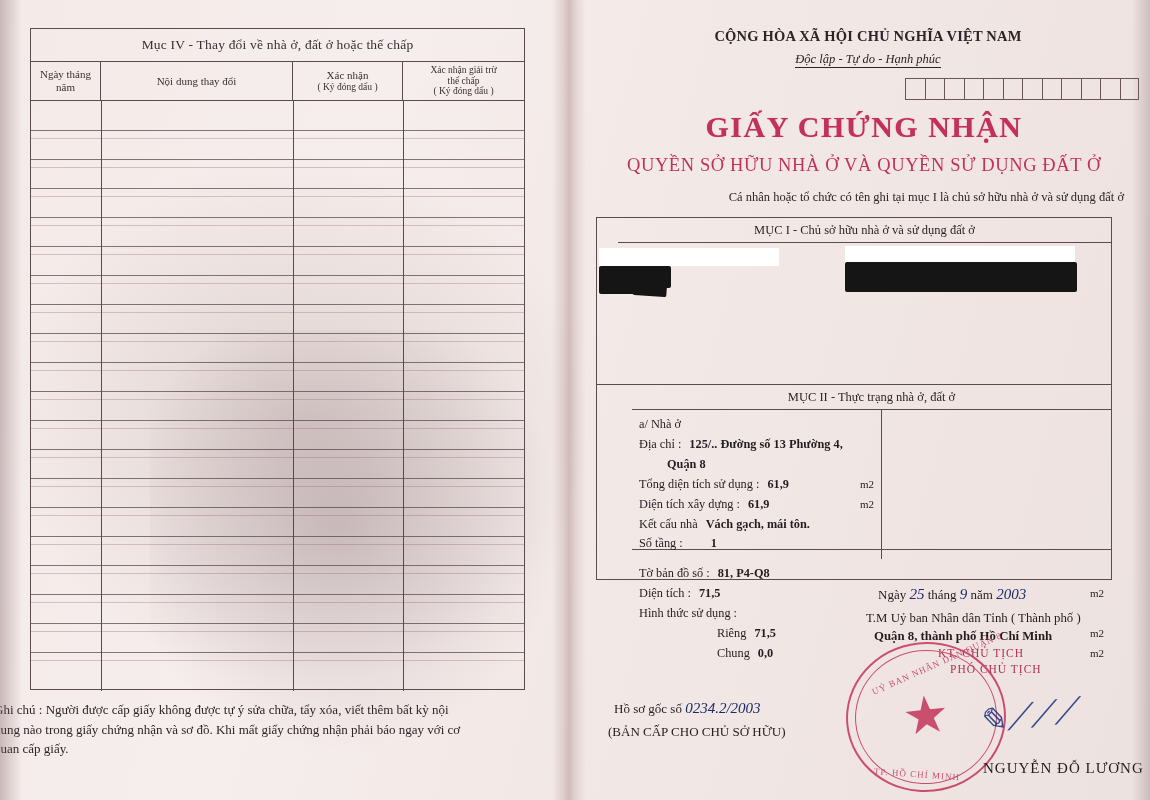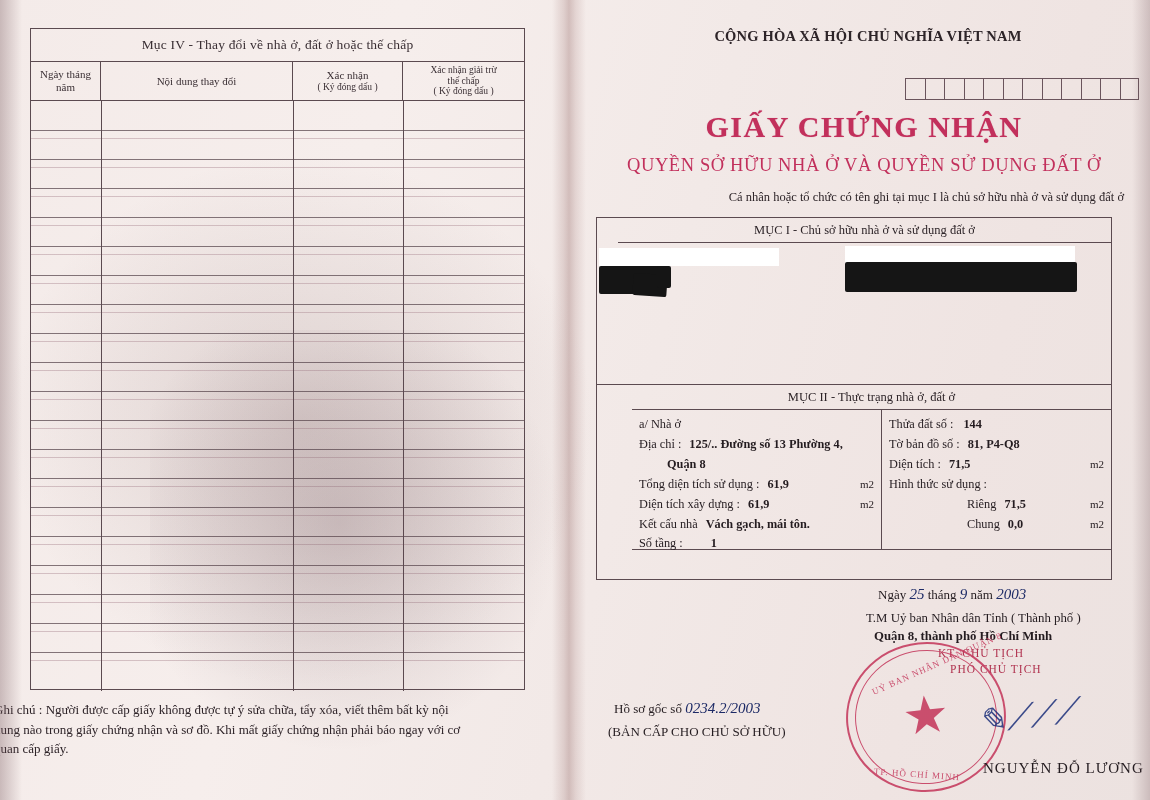--- a/index.html
+++ b/index.html
@@ -115,21 +115,21 @@
   .whiteout{position:absolute;background:#ffffff;}
 
   .boxII{
     position:absolute;left:18px;top:385px;width:516px;height:195px;
     border:1.3px solid #5b4a50;border-top:none;box-sizing:border-box;padding-left:35px;
   }
   .boxII .bh{
     height:24px;border-bottom:1.2px solid #5b4a50;display:flex;align-items:center;justify-content:center;
     font-size:12.5px;color:#2d2428;
   }
-  .cols{display:flex;height:139px;border-bottom:1.2px solid #5b4a50;}
+  .cols{display:flex;height:139px;border-bottom:1.2px solid #5b4a50;flex-direction:column;}
   .colA{width:250px;border-right:1.2px solid #5b4a50;box-sizing:border-box;padding:5px 7px;}
   .colB{flex:1;box-sizing:border-box;padding:5px 7px;}
   .ft{font-size:12.3px;color:#241c20;line-height:1.62;}
   .rowline{display:flex;align-items:baseline;}
   .rowline .lbl{white-space:nowrap;}
   .rowline .val{font-weight:bold;margin-left:8px;}
   .rowline .unit{margin-left:auto;font-size:11px;}
   .footnoteII{
     height:28px;display:flex;align-items:center;justify-content:center;
     font-size:12.2px;color:#241c20;
@@ -255,20 +255,21 @@
     <div class="shadow"></div>
     <div class="edge-left"></div>
   </div>
 
   <div class="fold"></div>
 
   <div class="page right-page">
     <div class="rp">
 
       <div class="nation">CỘNG HÒA XÃ HỘI CHỦ NGHĨA VIỆT NAM</div>
+      <div class="motto"><span class="ul">Độc lập - Tự do - Hạnh phúc</span></div>
 
       <div class="serialbox">
         <span></span>
         <span></span>
         <span></span>
         <span></span>
         <span></span>
         <span></span>
         <span></span>
         <span></span>
@@ -316,24 +317,20 @@
               <span class="lbl">Kết cấu nhà</span>
               <span class="val">Vách gạch, mái tôn.</span>
             </div>
             <div class="rowline">
               <span class="lbl">Số tầng :</span>
               <span class="val" style="margin-left:28px;">1</span>
             </div>
           </div>
           <div class="colB ft">
             <div class="rowline">
-              <span class="lbl">Thửa đất số :</span>
-              <span class="val" style="margin-left:10px;">144</span>
-            </div>
-            <div class="rowline">
               <span class="lbl">Tờ bản đồ số :</span>
               <span class="val">81, P4-Q8</span>
             </div>
             <div class="rowline">
               <span class="lbl">Diện tích :</span>
               <span class="val">71,5</span>
               <span class="unit">m2</span>
             </div>
             <div class="rowline">
               <span class="lbl">Hình thức sử dụng :</span>

